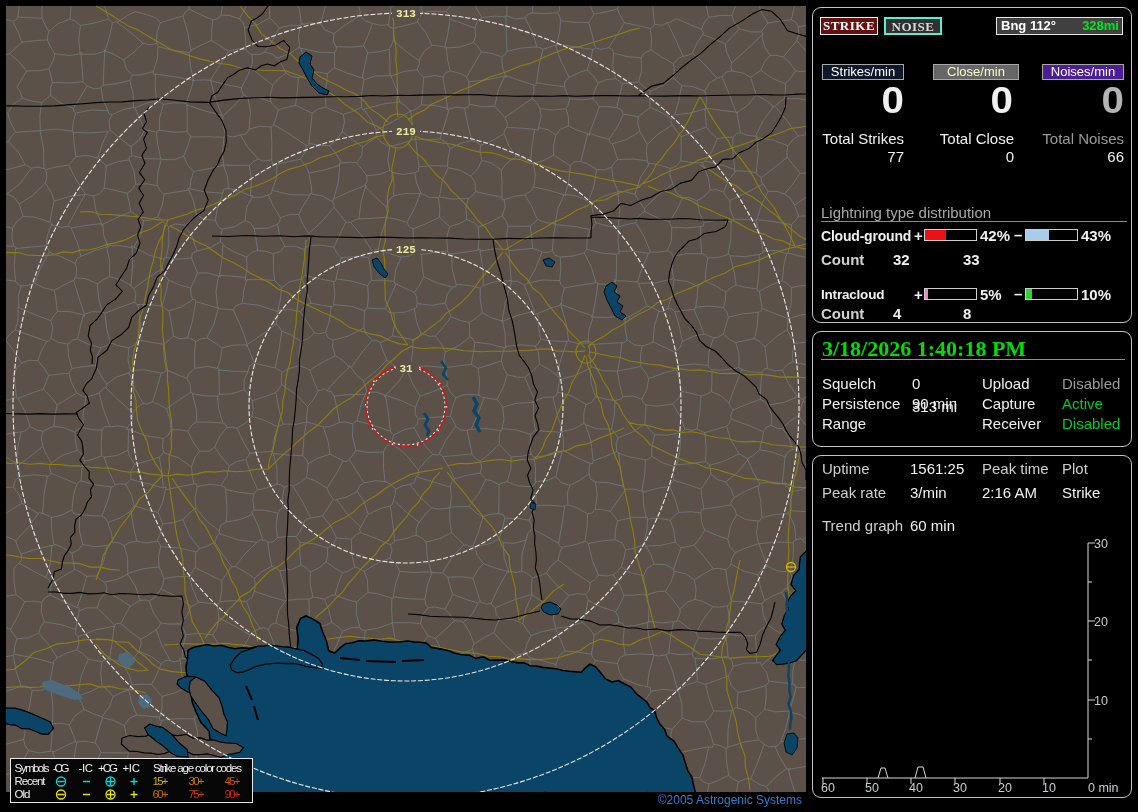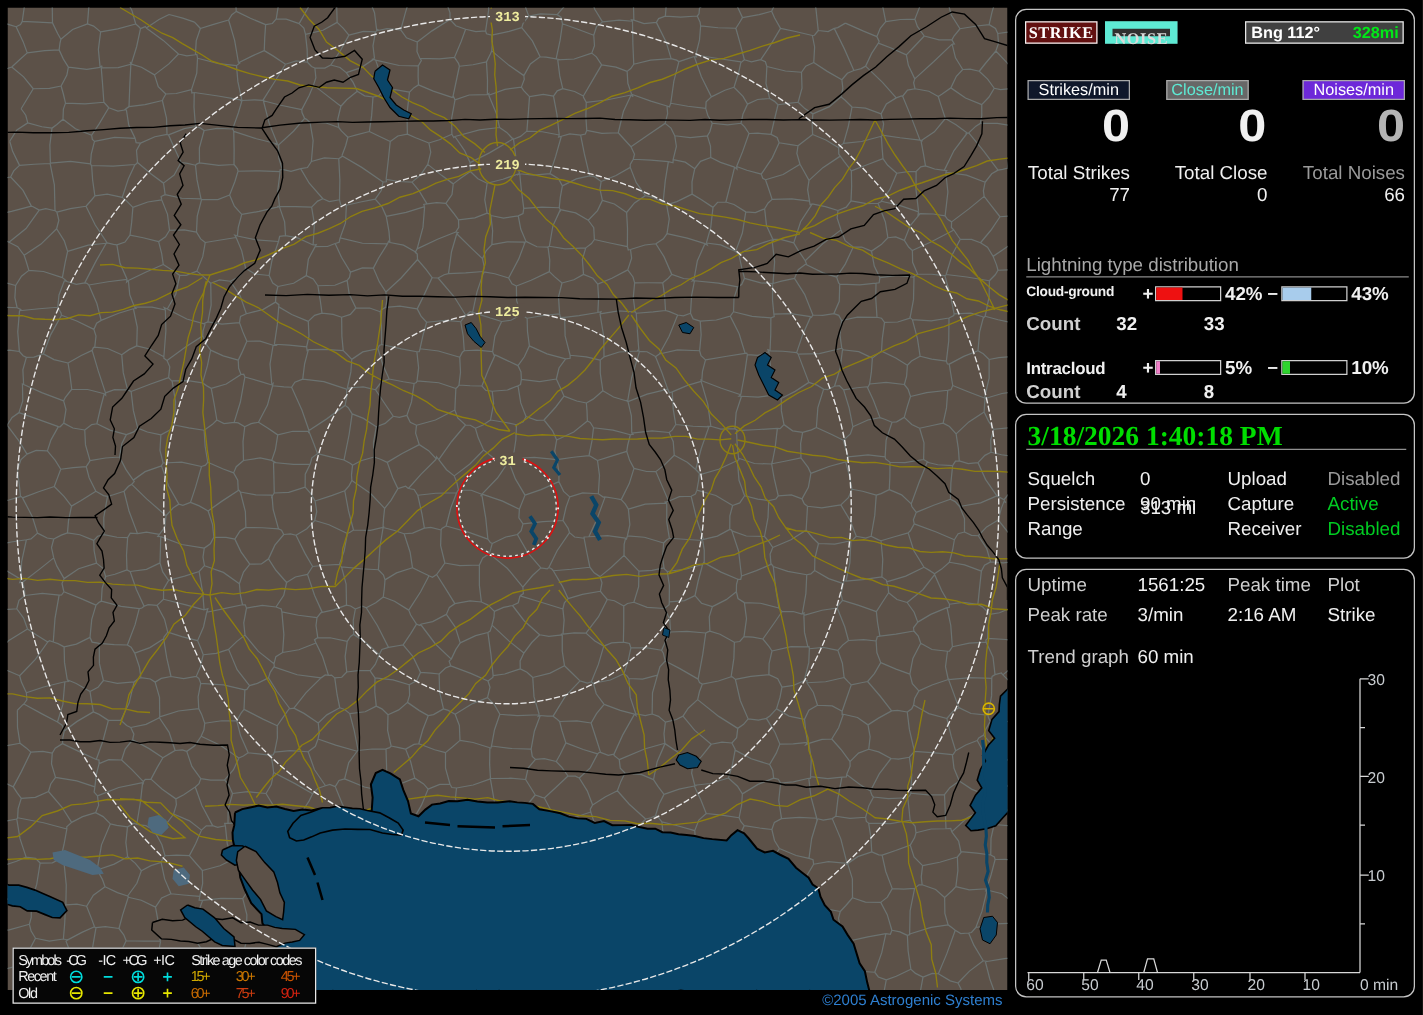--- a/index.html
+++ b/index.html
@@ -64,49 +64,49 @@
 </g>
 <g stroke="#d8b400" fill="none" stroke-width="1.3">
 <circle cx="791" cy="567" r="4.5"></circle>
       <path d="M787,567 L795,567"></path>
 </g>
 </svg>
 
 <div class="panel" style="top:7px;height:316px">
   <div class="abs" style="left:7px;top:9px;width:58px;height:18px;background:#621010;border:1px solid #f2f2f2;
       font:bold 13px 'Liberation Serif',serif;color:#fff;text-align:center;line-height:16px;letter-spacing:.5px">STRIKE</div>
-  <div class="abs" style="left:71px;top:9px;width:58px;height:18px;background:#303030;border:6px solid #5eead4;
+  <div class="abs" style="left:71px;top:9px;width:58px;height:18px;background:#303030;border:2px solid #5eead4;
       font:bold 13px 'Liberation Serif',serif;color:#dadada;text-align:center;line-height:16px;letter-spacing:.5px">NOISE</div>
   <div class="abs" style="left:183px;top:9px;width:127px;height:18px;background:#404040;border:1px solid #e6e6e6;
       font:bold 13px 'Liberation Sans',sans-serif;line-height:16px">
       <span style="color:#fff;padding-left:4px">Bng 112°</span>
       <span style="color:#00e818;float:right;padding-right:3px">328mi</span></div>
 
   <div class="abs" style="left:9px;top:56px;width:82px;height:16px;background:#0f172a;border:1px solid #a8a8a8;
       font-size:13px;color:#fff;text-align:center;line-height:14px">Strikes/min</div>
-  <div class="abs" style="left:120px;top:56px;width:66px;height:16px;background:#676767;border:1px solid #a8a8a8;
-      font-size:13px;color:#5eead4;text-align:center;line-height:14px">Close/min</div>
-  <div class="abs" style="left:229px;top:56px;width:82px;height:16px;background:#6d28d9;border:1px solid #a8a8a8;
+  <div class="abs" style="left:120px;top:56px;width:86px;height:16px;background:#676767;border:1px solid #a8a8a8;
+      font-size:13px;color:#fef9c3;text-align:center;line-height:14px">Close/min</div>
+  <div class="abs" style="left:229px;top:56px;width:82px;height:16px;background:#4c1d95;border:1px solid #a8a8a8;
       font-size:13px;color:#fff;text-align:center;line-height:14px">Noises/min</div>
 
   <div class="t b r z" style="left:0px;top:72px;width:91px;font-size:36px">0</div>
   <div class="t b r z" style="left:110px;top:72px;width:90px;font-size:36px">0</div>
   <div class="t b r z" style="left:220px;top:72px;width:91px;font-size:36px;color:#b4b4b4">0</div>
 
   <div class="t r" style="left:0px;top:122px;width:91px">Total Strikes</div>
   <div class="t r" style="left:110px;top:122px;width:91px">Total Close</div>
   <div class="t r gray" style="left:220px;top:122px;width:91px">Total Noises</div>
   <div class="t r" style="left:0px;top:140px;width:91px">77</div>
   <div class="t r" style="left:110px;top:140px;width:91px">0</div>
   <div class="t r" style="left:220px;top:140px;width:91px">66</div>
 
   <div class="t" style="left:8px;top:196px;color:#a8a8a8">Lightning type distribution</div>
   <div class="abs" style="left:8px;top:213px;width:306px;height:1px;background:#8a8a8a"></div>
 
-  <div class="t b" style="left:8px;top:220px;font-size:11px;letter-spacing:-.2px">Cloud-ground</div>
+  <div class="t b" style="left:8px;top:220px;font-size:14px;letter-spacing:-.2px">Cloud-ground</div>
   <div class="t b" style="left:101px;top:219px">+</div>
   <div class="bar" style="left:111px;top:221px">
       <div style="width:42%;background:#ee1111"></div>
     </div>
   <div class="t b" style="left:167px;top:219px">42%</div>
   <div class="t b" style="left:201px;top:218px">–</div>
   <div class="bar" style="left:212px;top:221px">
       <div style="width:45%;background:#a8ccec"></div>
     </div>
   <div class="t b" style="left:268px;top:219px">43%</div>

